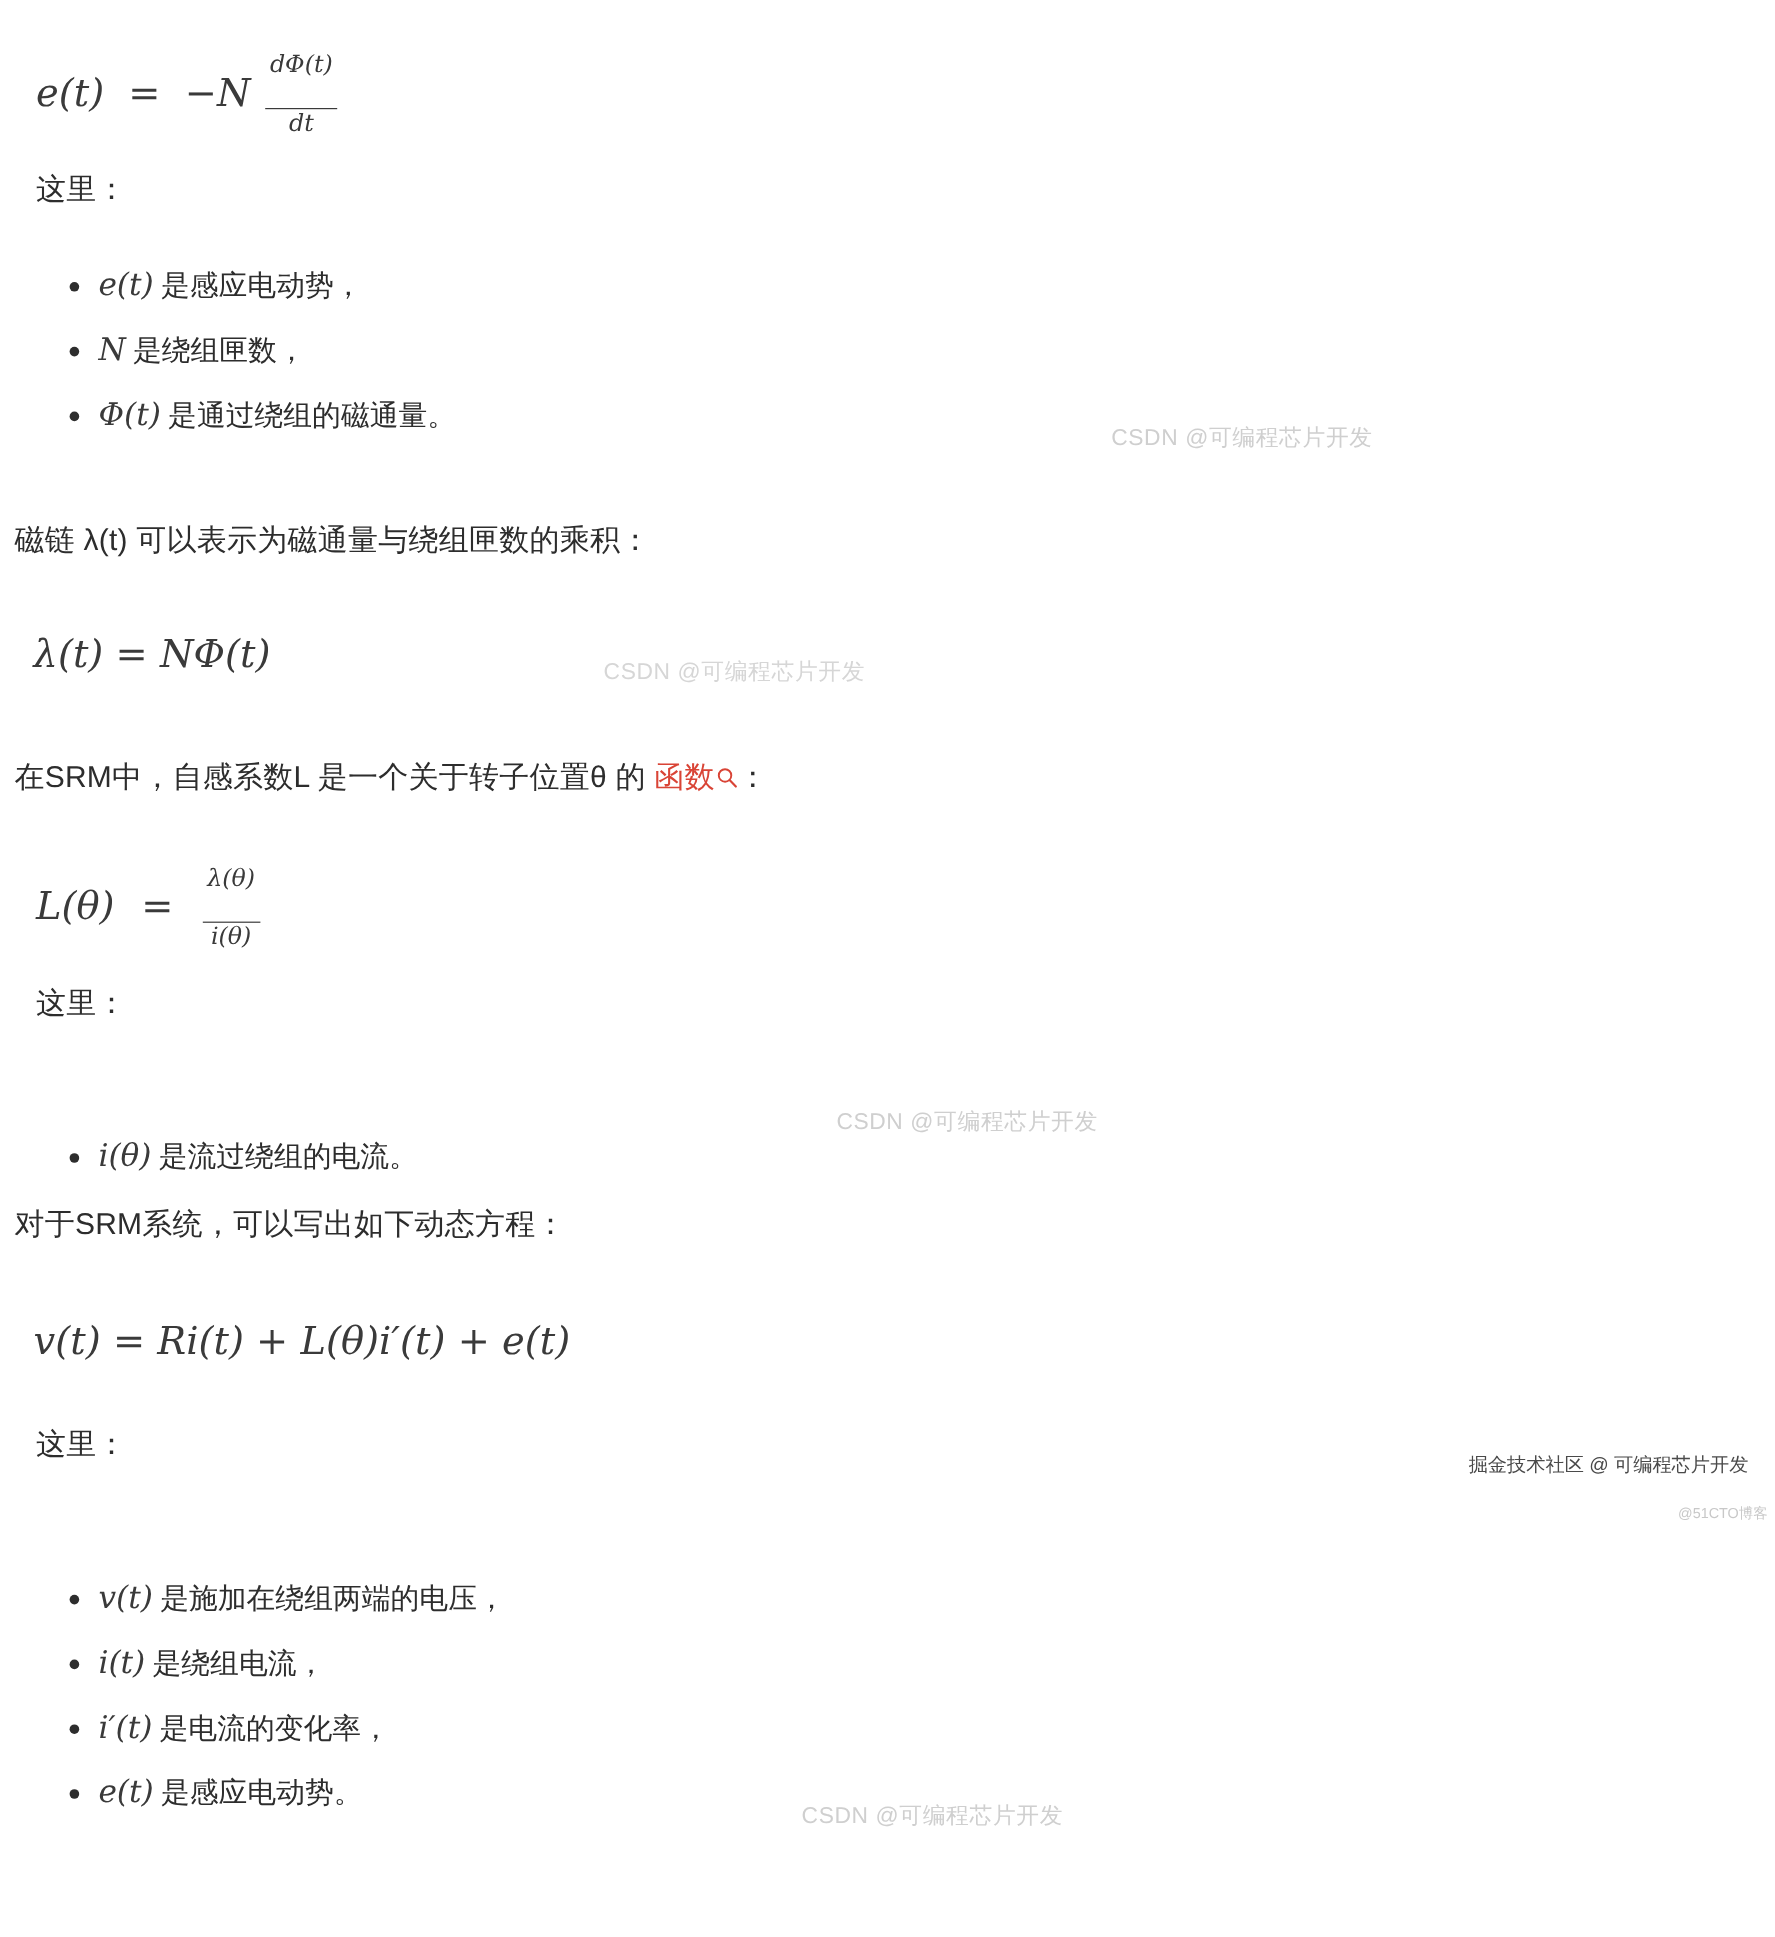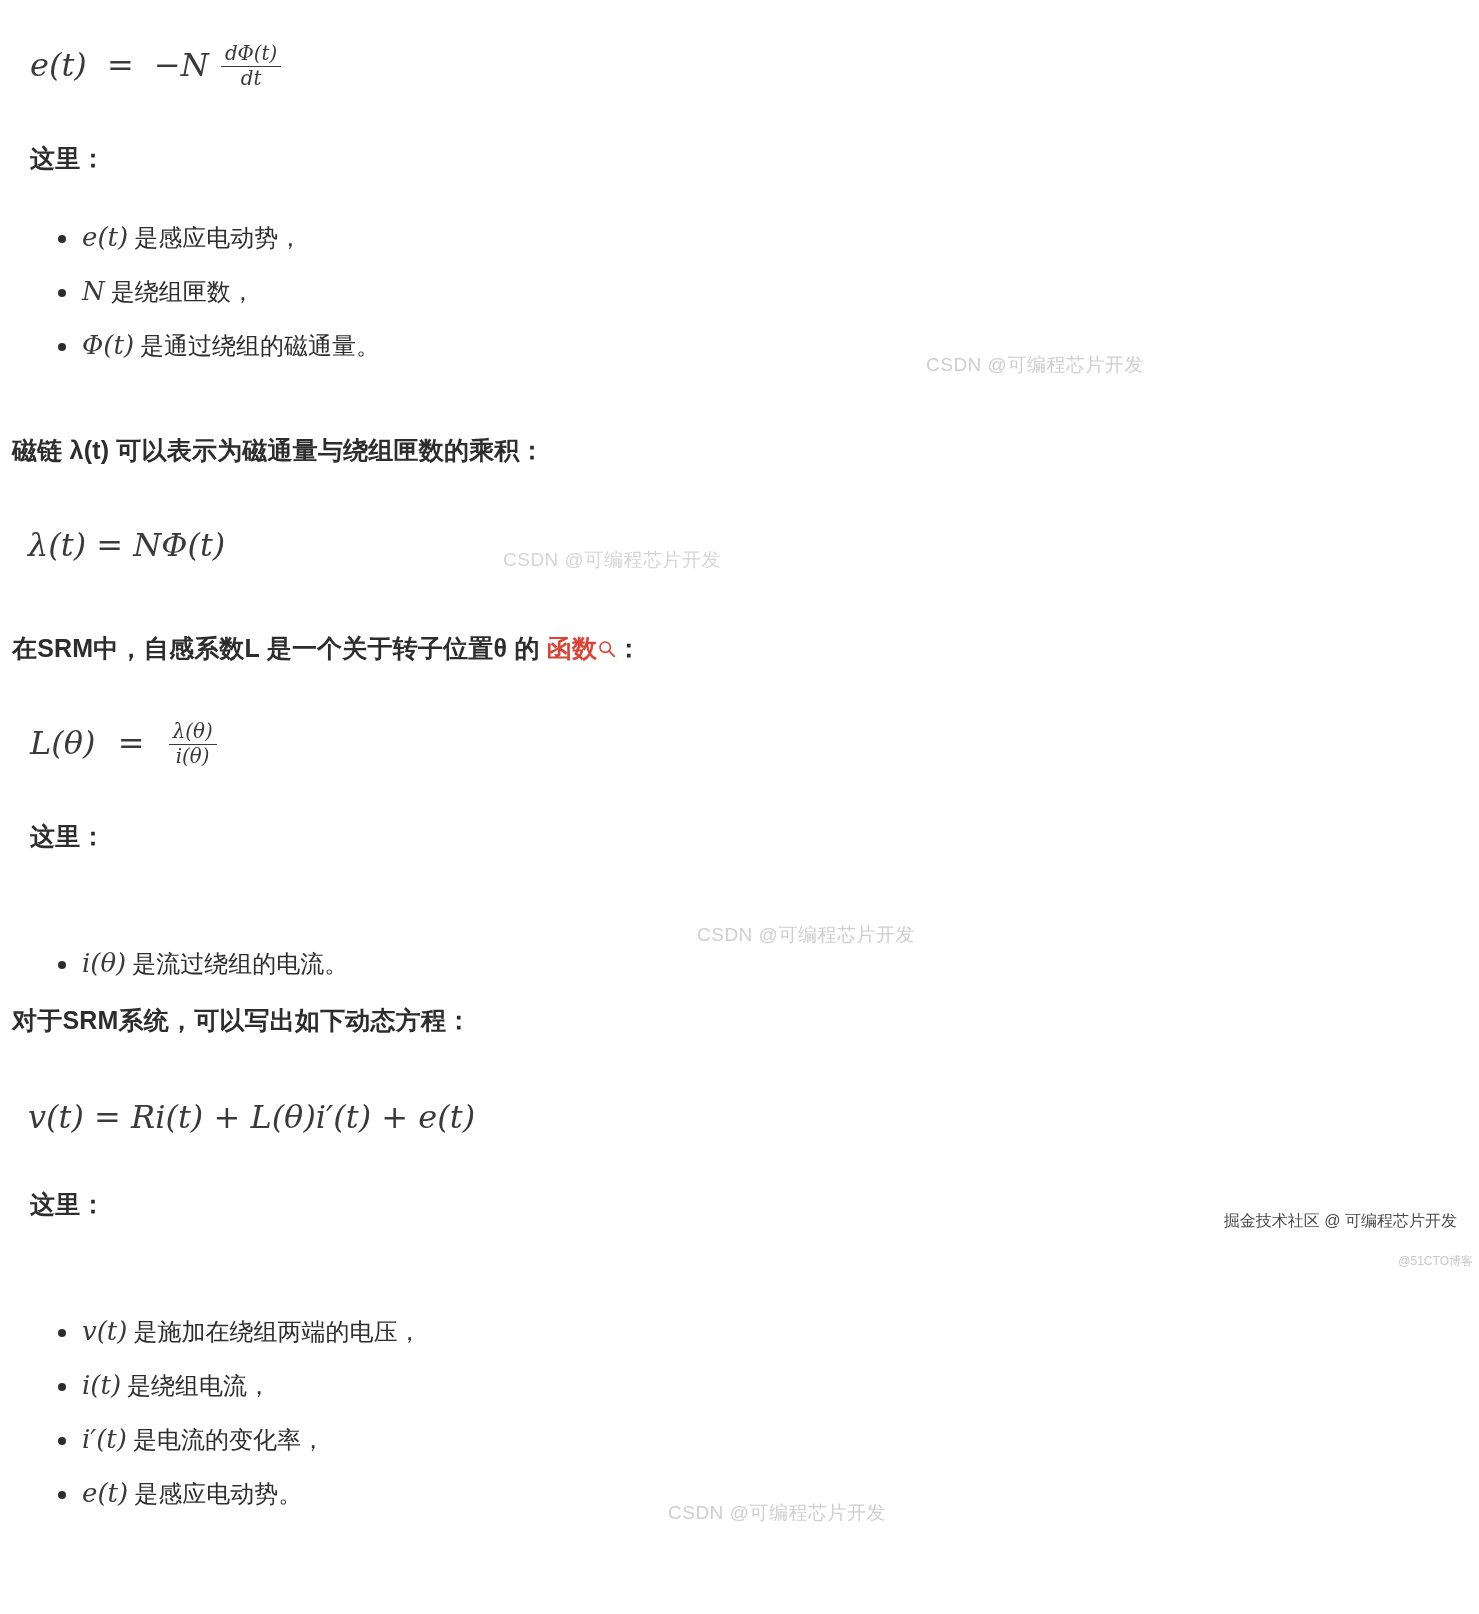--- a/index.html
+++ b/index.html
@@ -44,28 +44,28 @@
     top: -1px;
   }
   .frac .num {
     display: block;
     padding: 0 4px 1px 4px;
   }
   .frac .den {
     display: block;
     border-top: 1.4px solid #3a3a3a;
     padding: 1px 4px 0 4px;
+    margin-top: 24px;
   }
   
   .para {
     font-size: 25px;
     color: #2d2d2d;
     line-height: 1.5;
     letter-spacing: .2px;
-    font-weight: bold;
   }
   ul.bullets {
     list-style: none;
     margin: 0;
     padding: 0;
   }
   ul.bullets li {
     position: relative;
     padding-left: 46px;
     margin: 0 0 22px 0;

